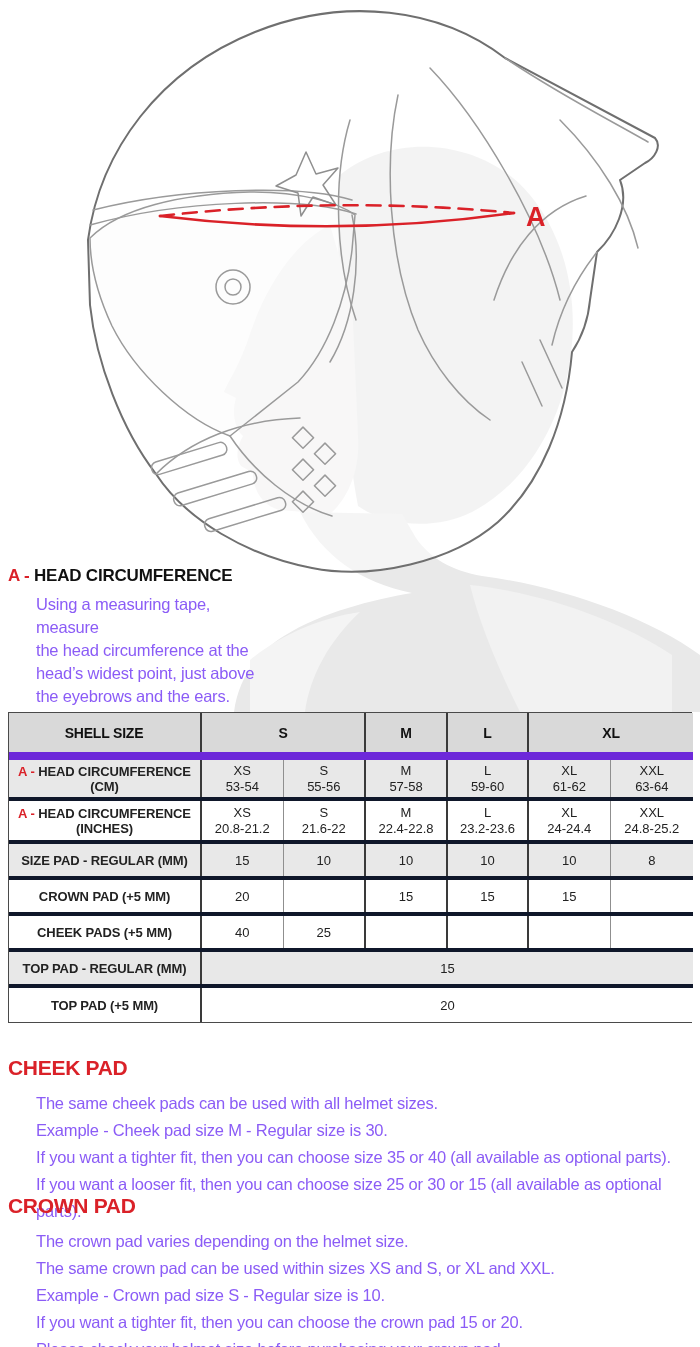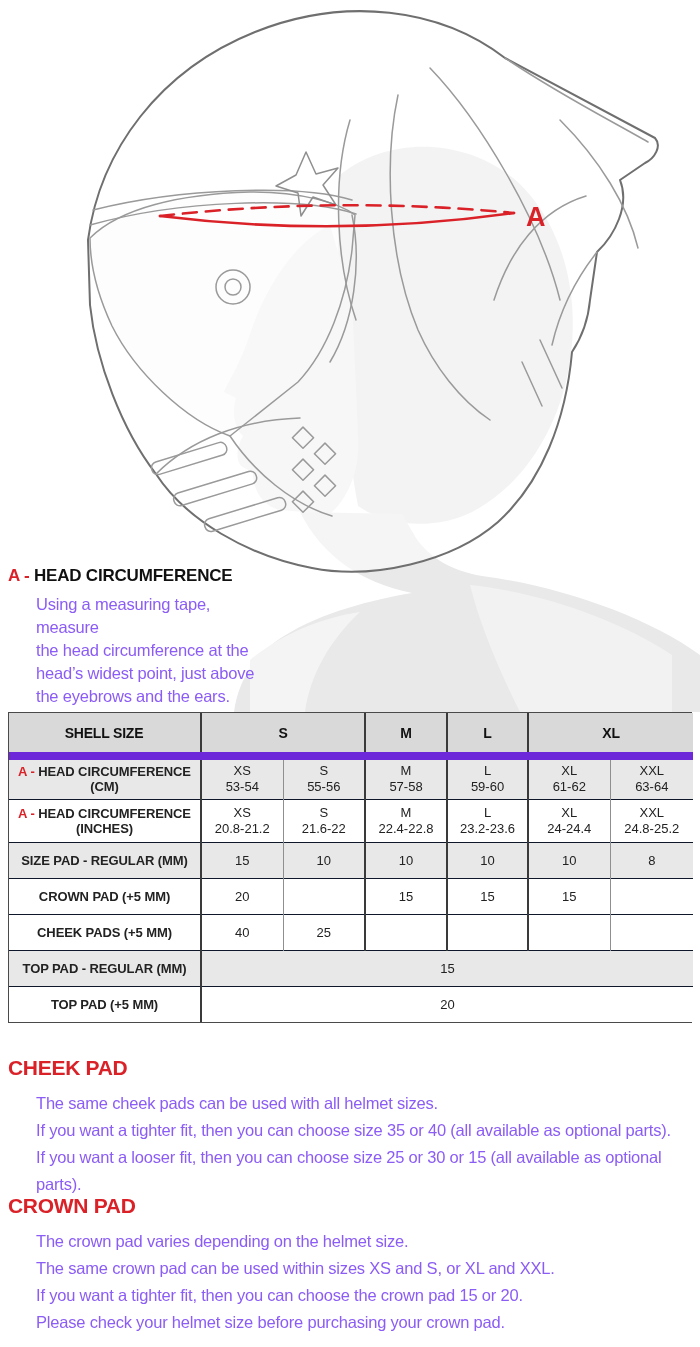--- a/index.html
+++ b/index.html
@@ -24,21 +24,21 @@
   }
   table.size td{font-size:13px;text-align:center;vertical-align:middle;color:#222;padding:0;}
   tr.shaded td{background:#e8e8e8;}
   tr.plain td{background:#ffffff;}
   td.lbl,th.lbl{text-align:left;padding-left:13px;font-size:11.5px;font-weight:bold;letter-spacing:-0.1px;color:#111;}
   th.lbl{text-align:center;padding-left:0;font-size:14px;}
   .dark-left{border-left:2px solid #3a3a3a;}
   .light-left{border-left:1px solid #8f8f8f;}
   tbody tr{height:36px;padding-left:36px;}
   tbody tr.tall{height:43px;}
-  tbody tr + tr td{border-top:1px solid #0f172a;}
+  tbody tr + tr td{border-top:4px solid #0f172a;}
   .cell2 .sz{line-height:16px;}
   .cell2 .rg{line-height:16px;}
   td .pfx{color:#da2128;}
   
   .section{position:absolute;left:8px;width:680px;}
   .sec-cheek{top:1056px;}
   .sec-crown{top:1194px;}
   .section .red-h{margin:0 0 10px 0;}
   .section .body-line{line-height:27px;font-size:16.5px;}
 </style>
@@ -226,28 +226,30 @@
             <td class="dark-left" colspan="6">20</td>
           </tr>
         </tbody>
       </table>
     </div>
 
   <section class="section sec-cheek">
     <h2 class="red-h">CHEEK PAD</h2>
     <div id="cheek-lines">
         <div class="body-line">The same cheek pads can be used with all helmet sizes.</div>
+        <div class="body-line">Example - Cheek pad size M - Regular size is 30.</div>
         <div class="body-line">If you want a tighter fit, then you can choose size 35 or 40 (all available as optional parts).</div>
         <div class="body-line">If you want a looser fit, then you can choose size 25 or 30 or 15 (all available as optional parts).</div>
       </div>
   </section>
 
   <section class="section sec-crown">
     <h2 class="red-h">CROWN PAD</h2>
     <div id="crown-lines">
         <div class="body-line">The crown pad varies depending on the helmet size.</div>
         <div class="body-line">The same crown pad can be used within sizes XS and S, or XL and XXL.</div>
+        <div class="body-line">Example - Crown pad size S - Regular size is 10.</div>
         <div class="body-line">If you want a tighter fit, then you can choose the crown pad 15 or 20.</div>
         <div class="body-line">Please check your helmet size before purchasing your crown pad.</div>
       </div>
   </section>
 
 </div>
 
 </body></html>

